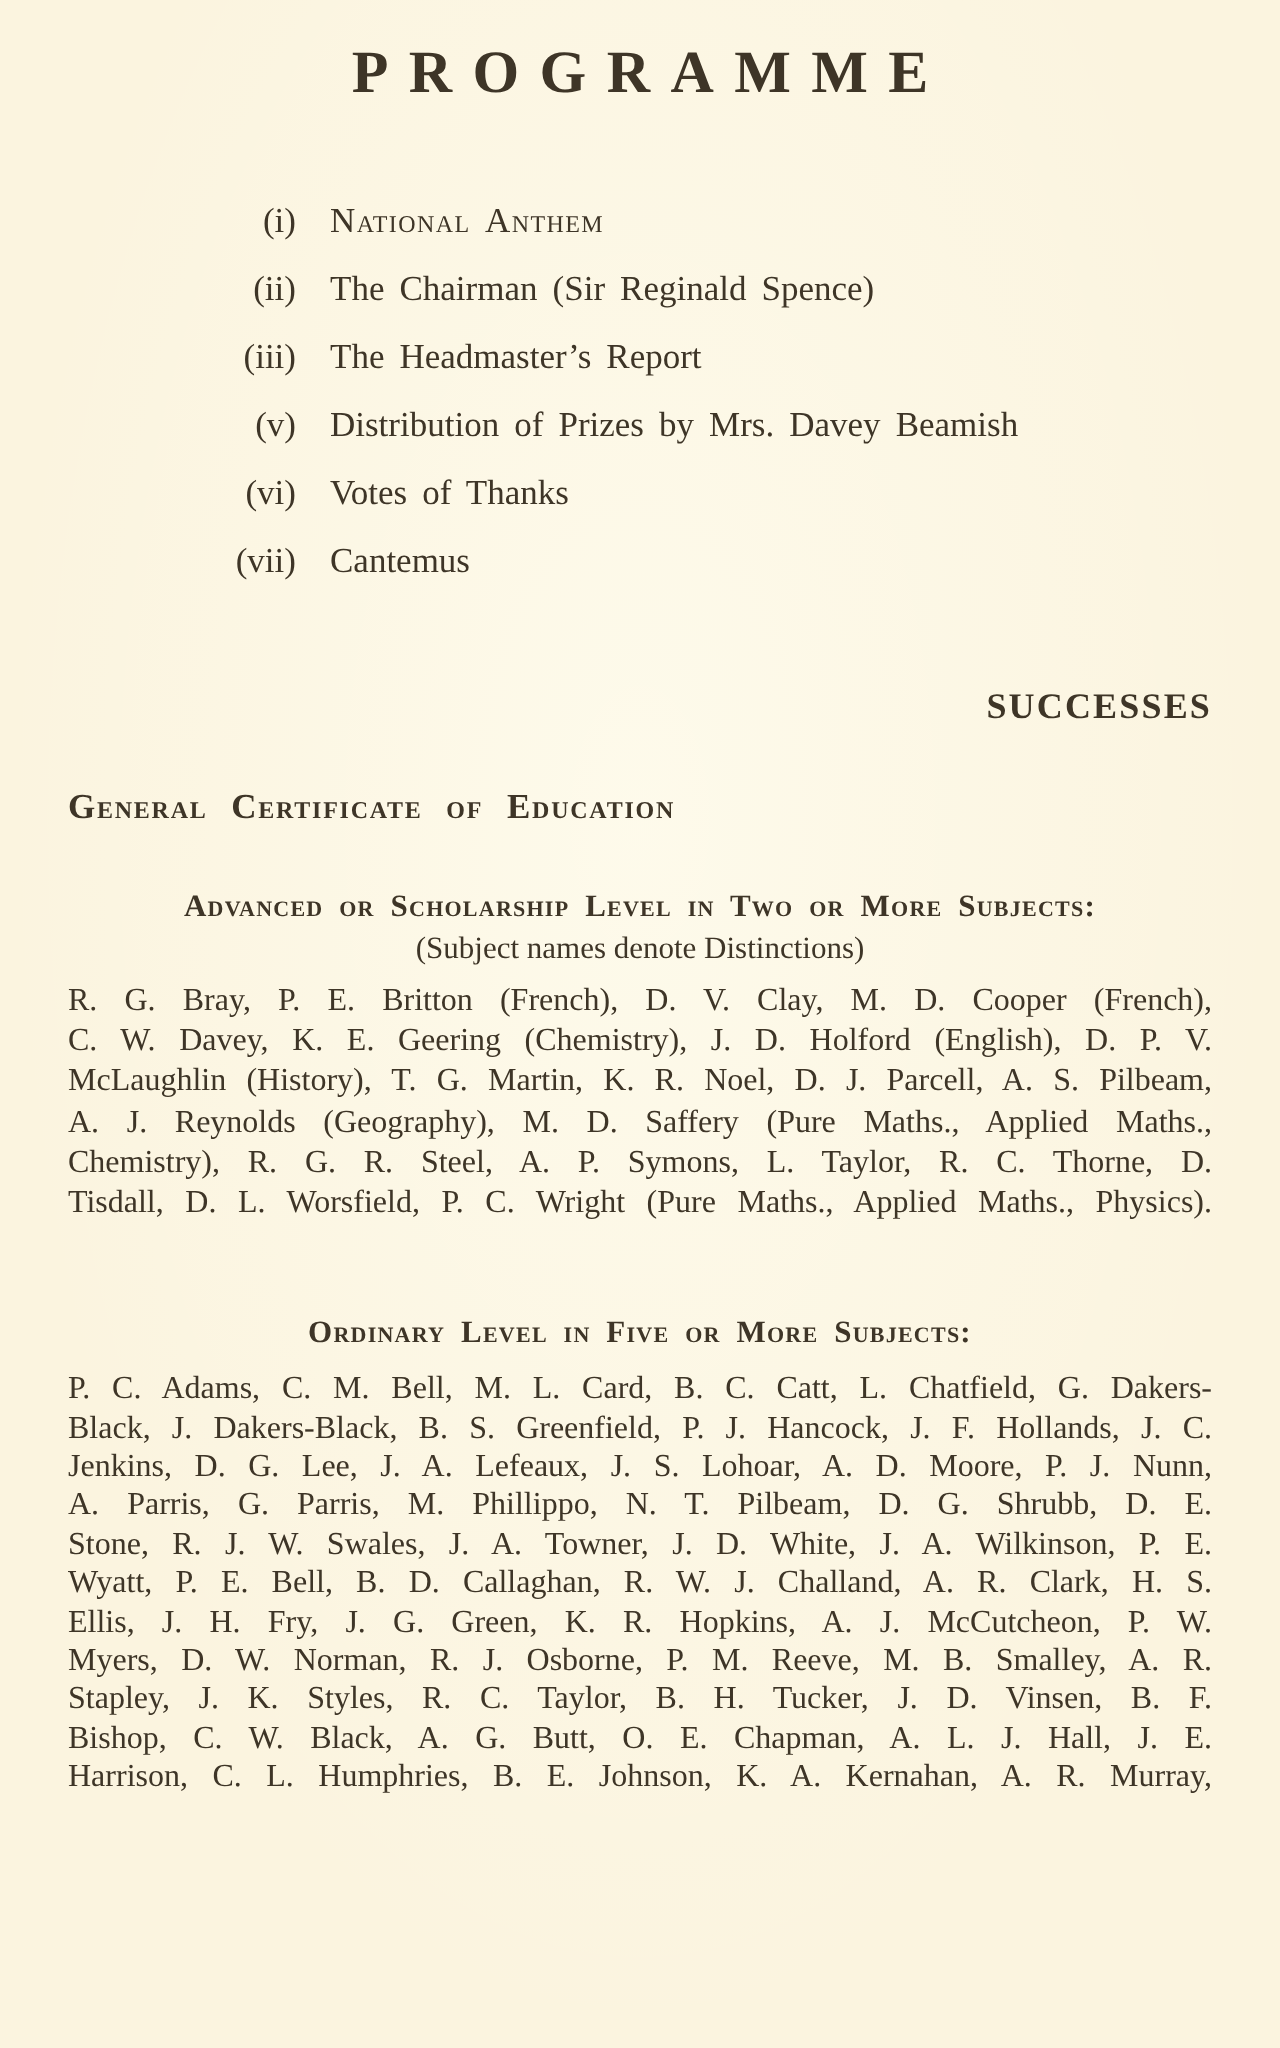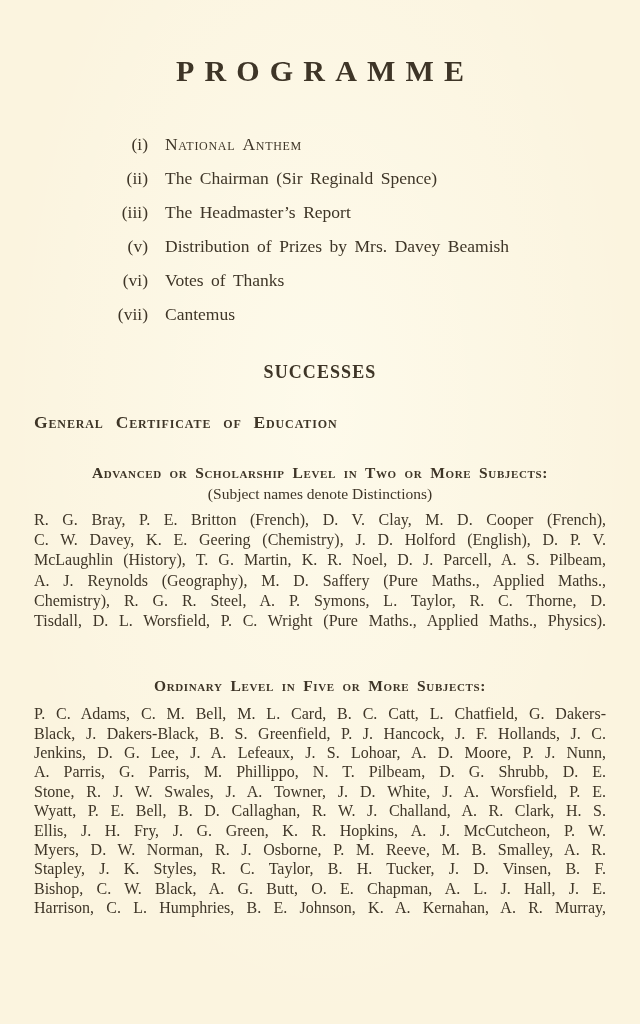--- a/index.html
+++ b/index.html
@@ -17,21 +17,21 @@
     color: #3e3527;
   }
   .page {
     padding: 0 34px;
     box-sizing: border-box;
     width: 640px;
     height: 1024px;
   }
   .doc-title {
     margin: 0;
-    padding-top: 54px;
+    padding-top: 20px;
     text-align: center;
     font-size: 30px;
     line-height: 34px;
     font-weight: 600;
     letter-spacing: 0.34em;
     text-indent: 0.34em;
   }
   .programme-list {
     margin-top: 46px;
     margin-left: 56px;
@@ -48,22 +48,22 @@
     width: 58px;
     text-align: right;
     flex: none;
     margin-right: 17px;
   }
   .sc {
     font-variant: small-caps;
     letter-spacing: 0.04em;
   }
   .successes-heading {
-    margin-top: 37px;
-    text-align: center;
+    margin-top: 52px;
+    text-align: right;
     font-size: 18px;
     font-weight: 700;
     letter-spacing: 0.06em;
   }
   .gce-heading {
     margin-top: 29px;
     font-size: 17.5px;
     font-weight: 600;
     font-variant: small-caps;
     letter-spacing: 0.05em;
@@ -147,21 +147,21 @@
       <div class="jline">Tisdall, D. L. Worsfield, P. C. Wright (Pure Maths., Applied Maths., Physics).</div>
     </div>
 
   <div class="level-heading ord-heading">Ordinary Level in Five or More Subjects:</div>
 
   <div class="names-para para-ordinary">
       <div class="jline">P. C. Adams, C. M. Bell, M. L. Card, B. C. Catt, L. Chatfield, G. Dakers-</div>
       <div class="jline">Black, J. Dakers-Black, B. S. Greenfield, P. J. Hancock, J. F. Hollands, J. C.</div>
       <div class="jline">Jenkins, D. G. Lee, J. A. Lefeaux, J. S. Lohoar, A. D. Moore, P. J. Nunn,</div>
       <div class="jline">A. Parris, G. Parris, M. Phillippo, N. T. Pilbeam, D. G. Shrubb, D. E.</div>
-      <div class="jline">Stone, R. J. W. Swales, J. A. Towner, J. D. White, J. A. Worsfield, P. E.</div>
+      <div class="jline">Stone, R. J. W. Swales, J. A. Towner, J. D. White, J. A. Wilkinson, P. E.</div>
       <div class="jline">Wyatt, P. E. Bell, B. D. Callaghan, R. W. J. Challand, A. R. Clark, H. S.</div>
       <div class="jline">Ellis, J. H. Fry, J. G. Green, K. R. Hopkins, A. J. McCutcheon, P. W.</div>
       <div class="jline">Myers, D. W. Norman, R. J. Osborne, P. M. Reeve, M. B. Smalley, A. R.</div>
       <div class="jline">Stapley, J. K. Styles, R. C. Taylor, B. H. Tucker, J. D. Vinsen, B. F.</div>
       <div class="jline">Bishop, C. W. Black, A. G. Butt, O. E. Chapman, A. L. J. Hall, J. E.</div>
       <div class="jline">Harrison, C. L. Humphries, B. E. Johnson, K. A. Kernahan, A. R. Murray,</div>
     </div>
 
 </div>
 

